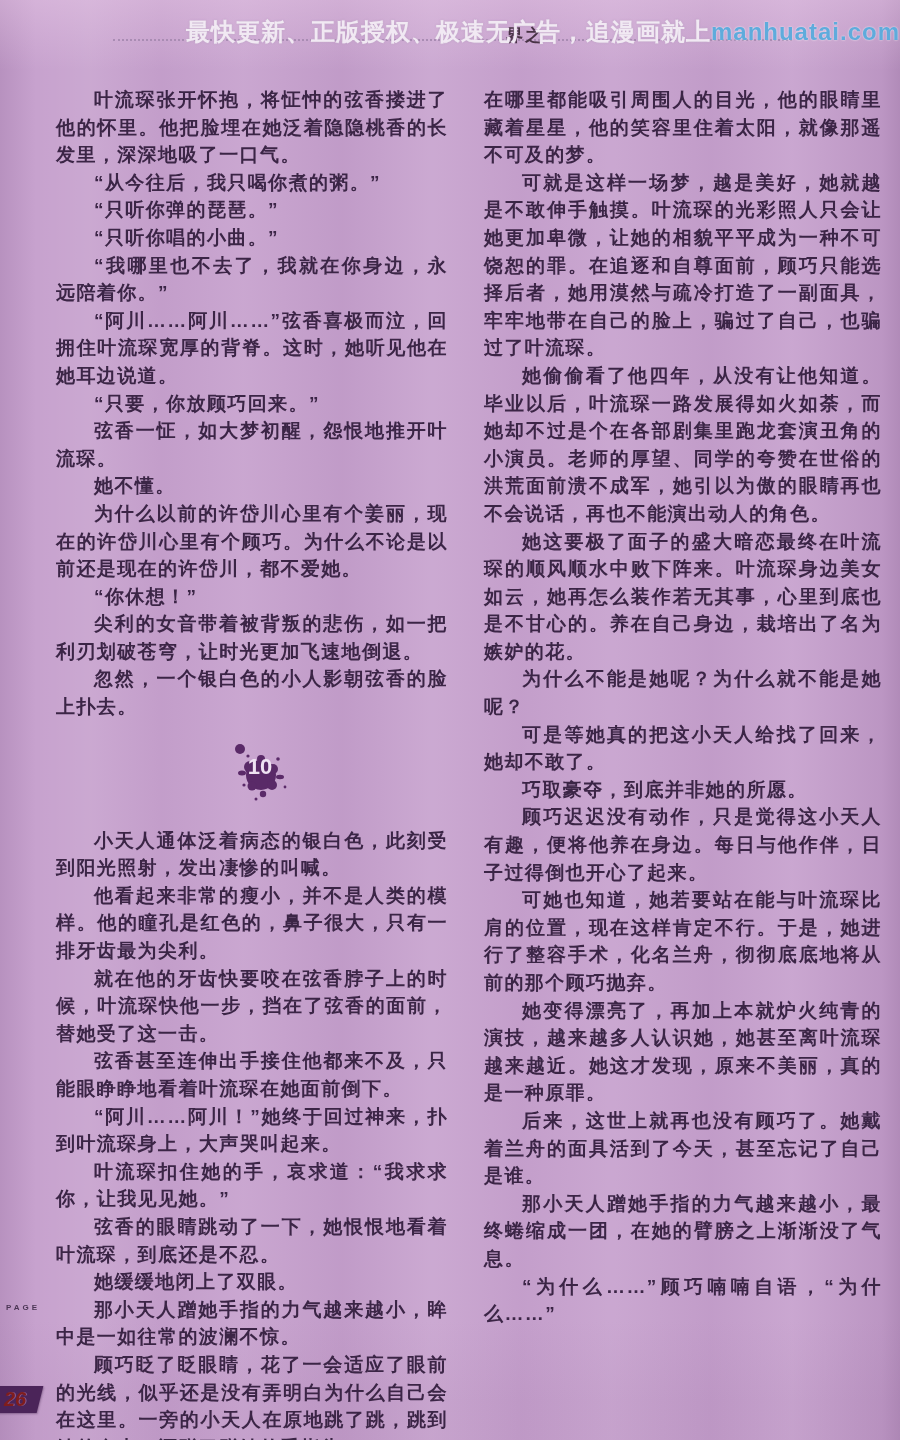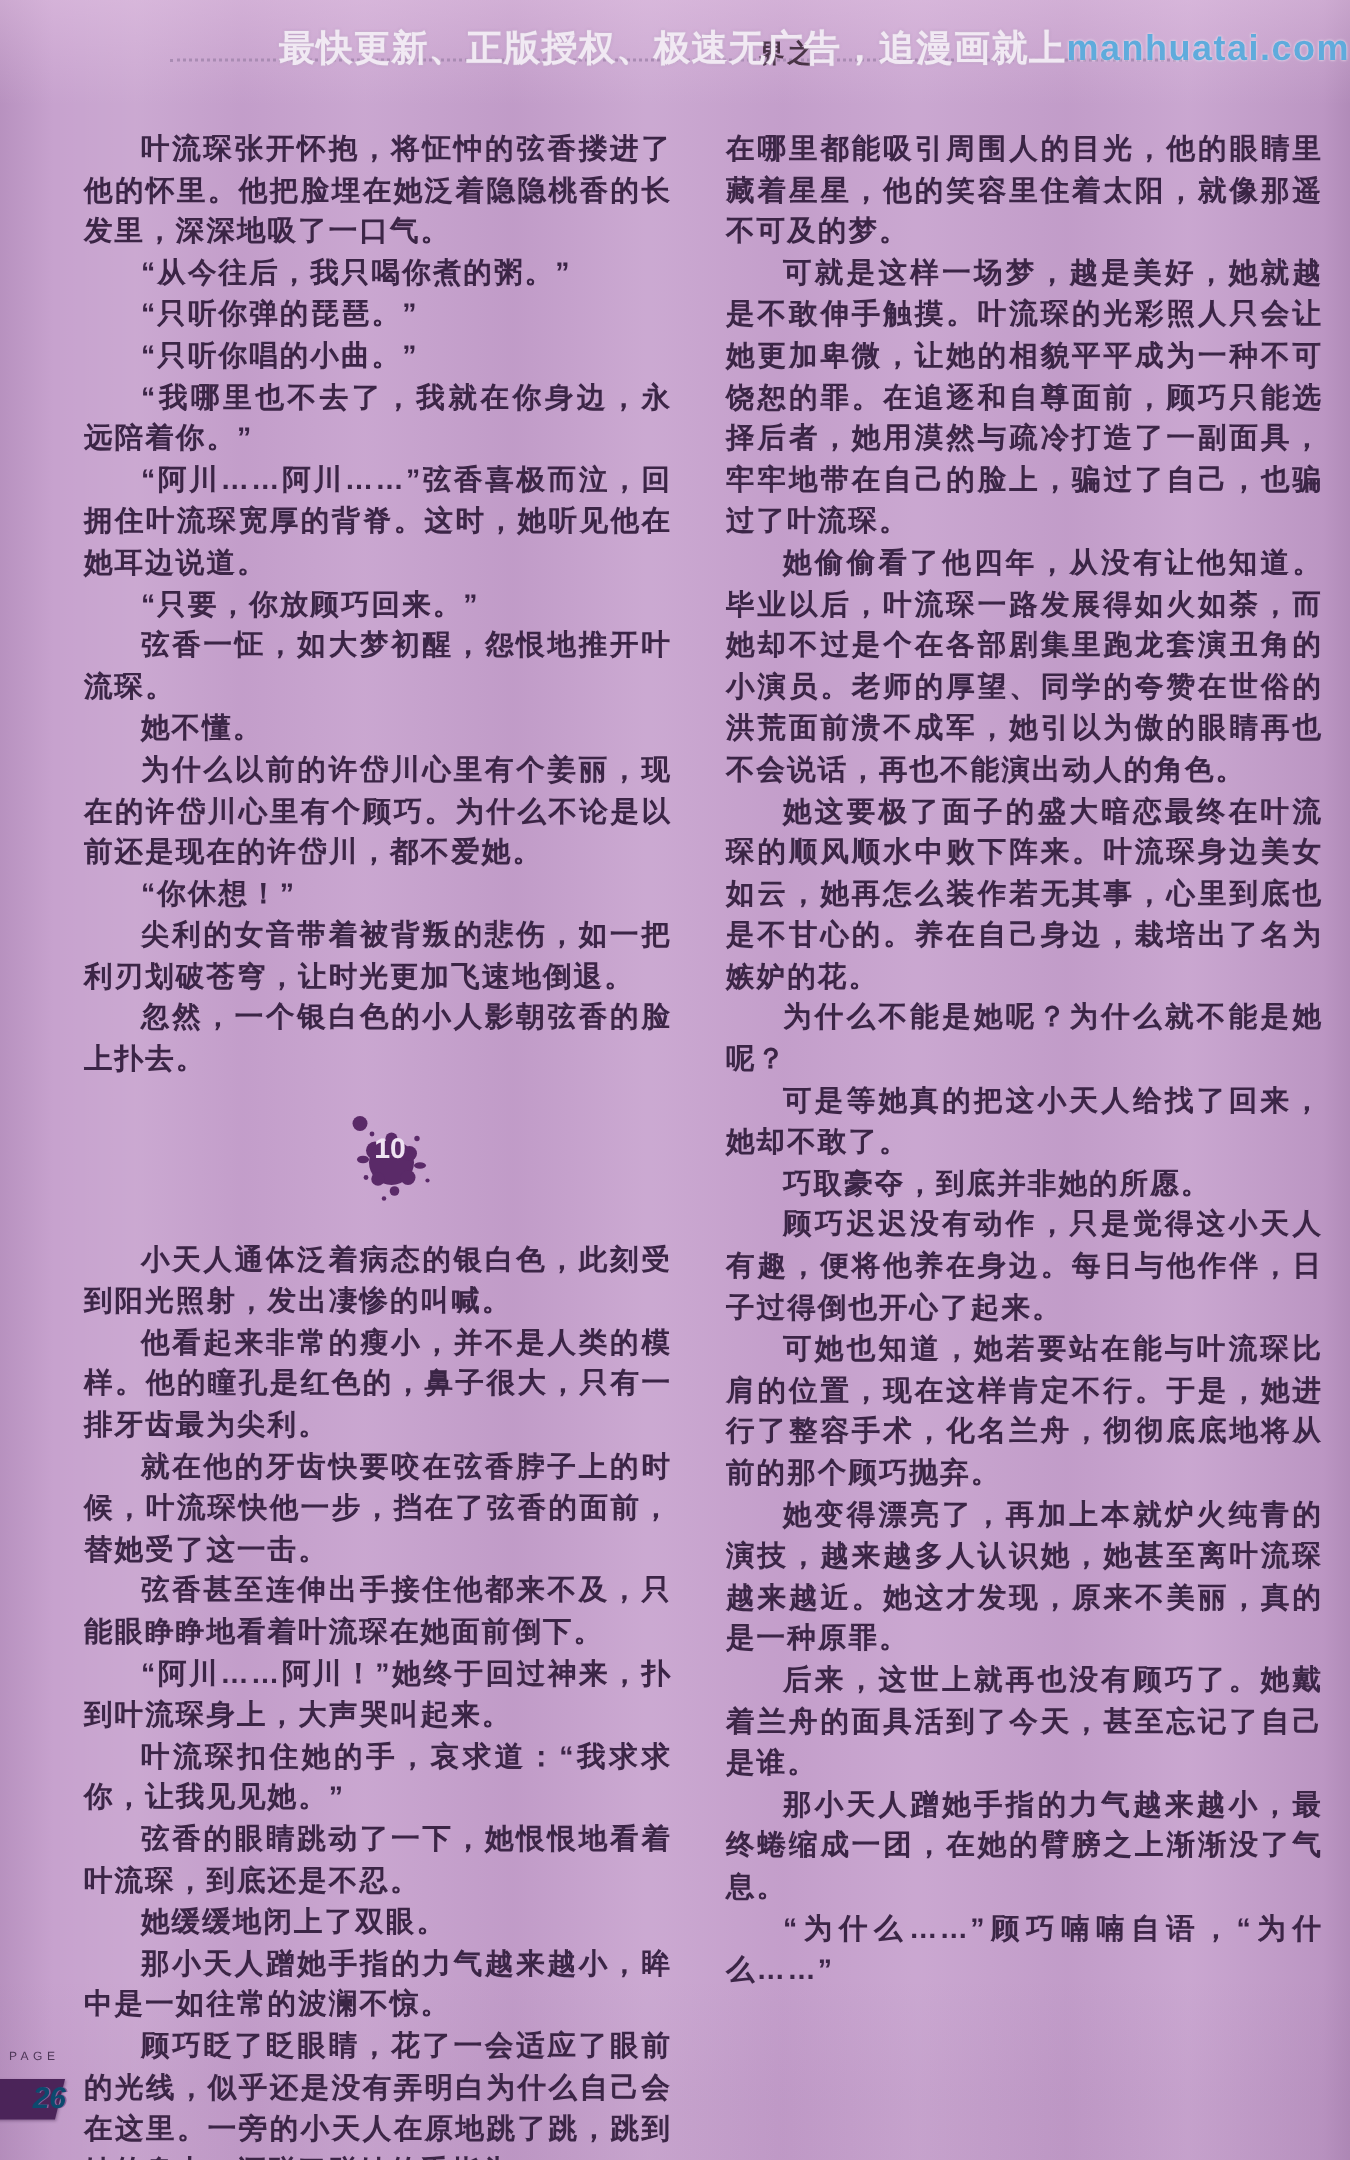--- a/index.html
+++ b/index.html
@@ -48,35 +48,35 @@
   }
   .col p{margin:0;text-indent:2em;}
   .col p.cont{text-indent:0;}
   .col-left{left:56px;top:86px;width:392px;}
   .col-right{left:484px;top:86px;width:398px;}
   
   .marker{position:relative;height:96px;margin:6px 0 4px 0;}
   .splat{position:absolute;left:172px;top:10px;width:64px;height:70px;}
   .splat-num{
     position:absolute;left:172px;top:26px;width:64px;text-align:center;
-    color:#efe3f2;font-size:19px;font-weight:700;letter-spacing:0;text-indent:0;
+    color:#efe3f2;font-size:22px;font-weight:700;letter-spacing:0;text-indent:0;
   }
   
   .page-label{
-    position:absolute;left:6px;top:1366px;z-index:3;
-    font-size:8px;font-weight:400;letter-spacing:3px;color:#4c3656;
+    position:absolute;left:6px;top:1303px;z-index:3;
+    font-size:8px;font-weight:700;letter-spacing:3px;color:#4c3656;
   }
   .page-badge{
     position:absolute;left:-8px;top:1386px;z-index:3;
     width:48px;height:27px;background:#4b2459;transform:skewX(-14deg);
     box-shadow:1px 1px 2px rgba(60,30,70,.4);
   }
   .page-num{
-    position:absolute;left:4px;top:1388px;z-index:4;width:40px;text-align:right;
-    color:#0c4a6e;font-size:20px;font-weight:800;font-style:italic;
+    position:absolute;left:4px;top:1388px;z-index:4;width:40px;text-align:left;
+    color:#7f1d1d;font-size:20px;font-weight:800;font-style:italic;
     text-shadow:1px 0 0 #8a5f97;
   }
 </style>
 </head>
 <body>
 
 <div class="page">
   <div class="texture"></div>
 
   <div class="header">

